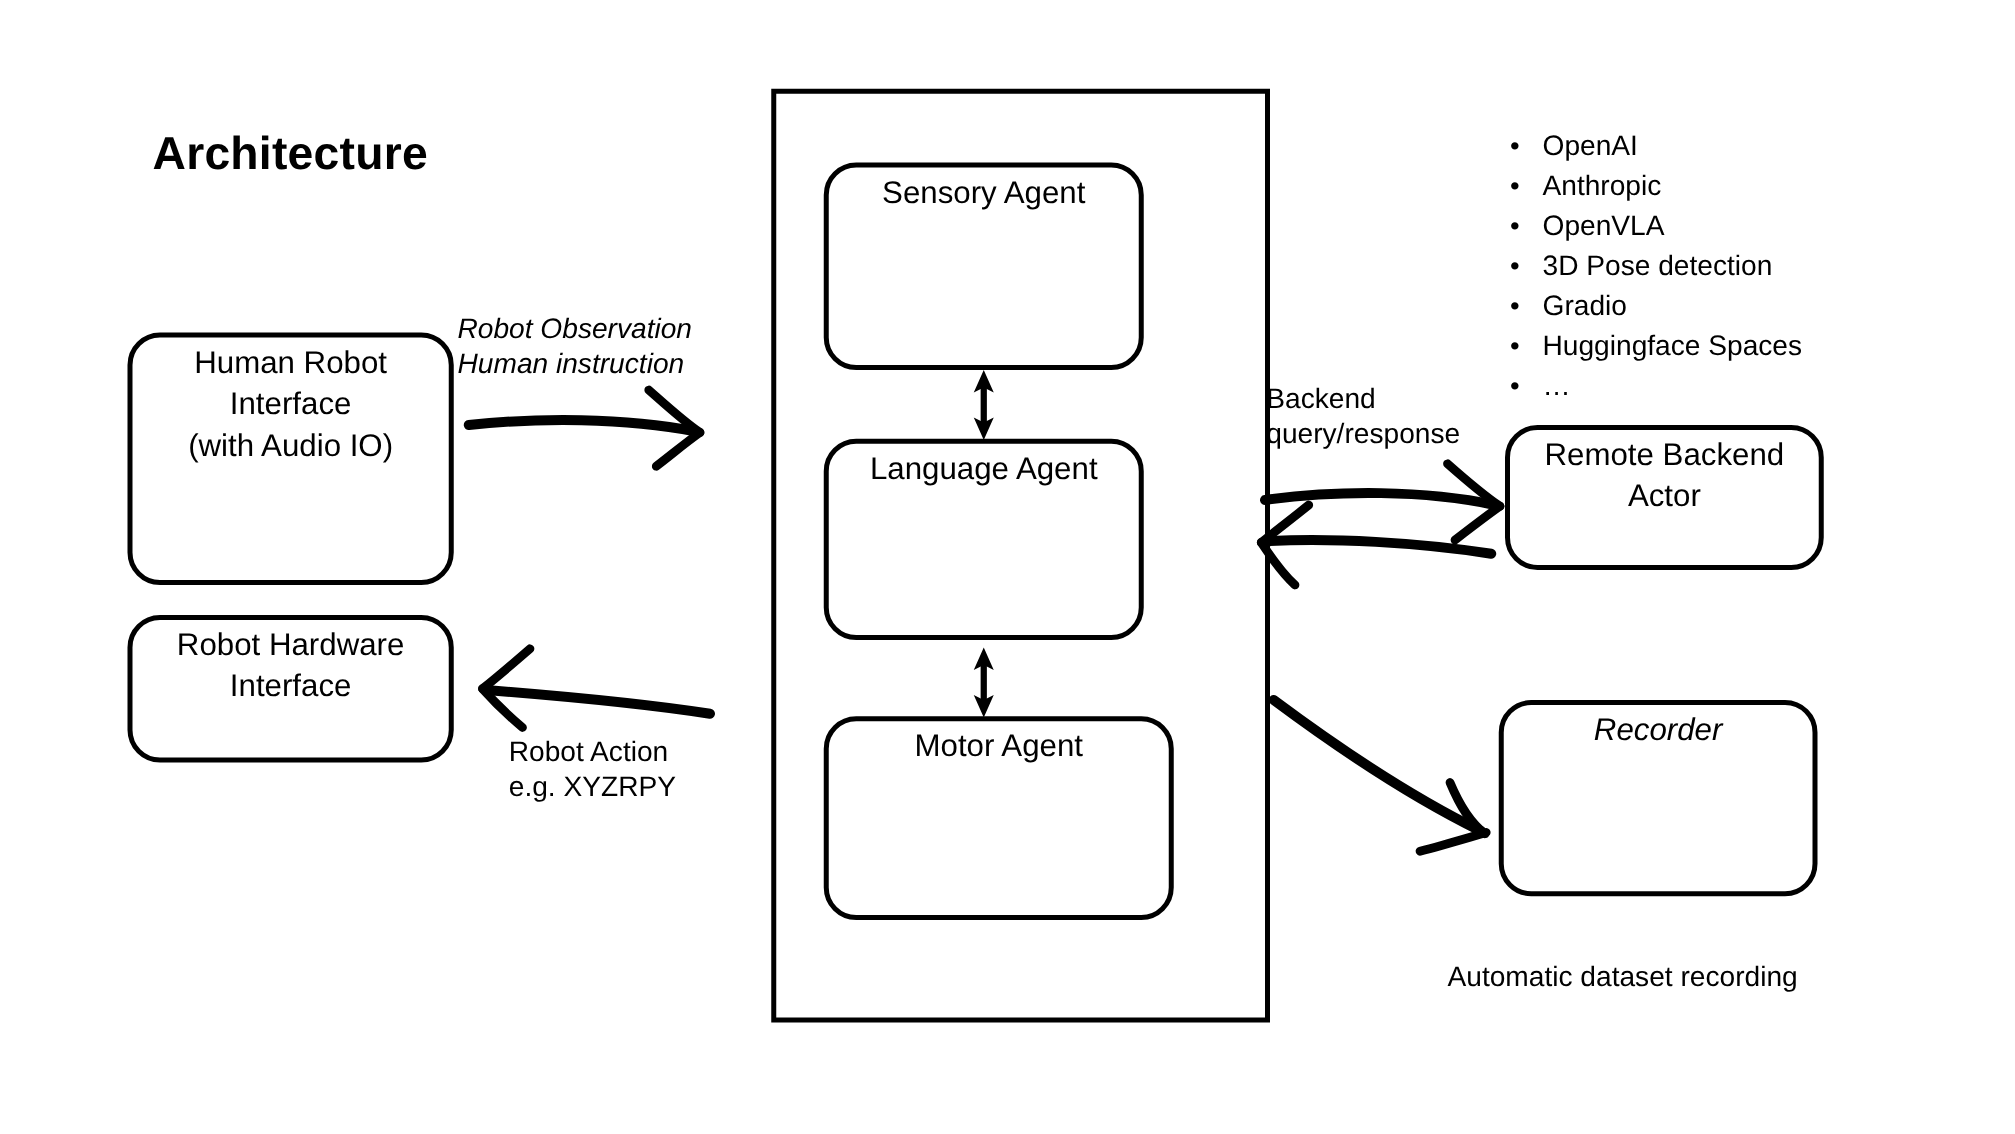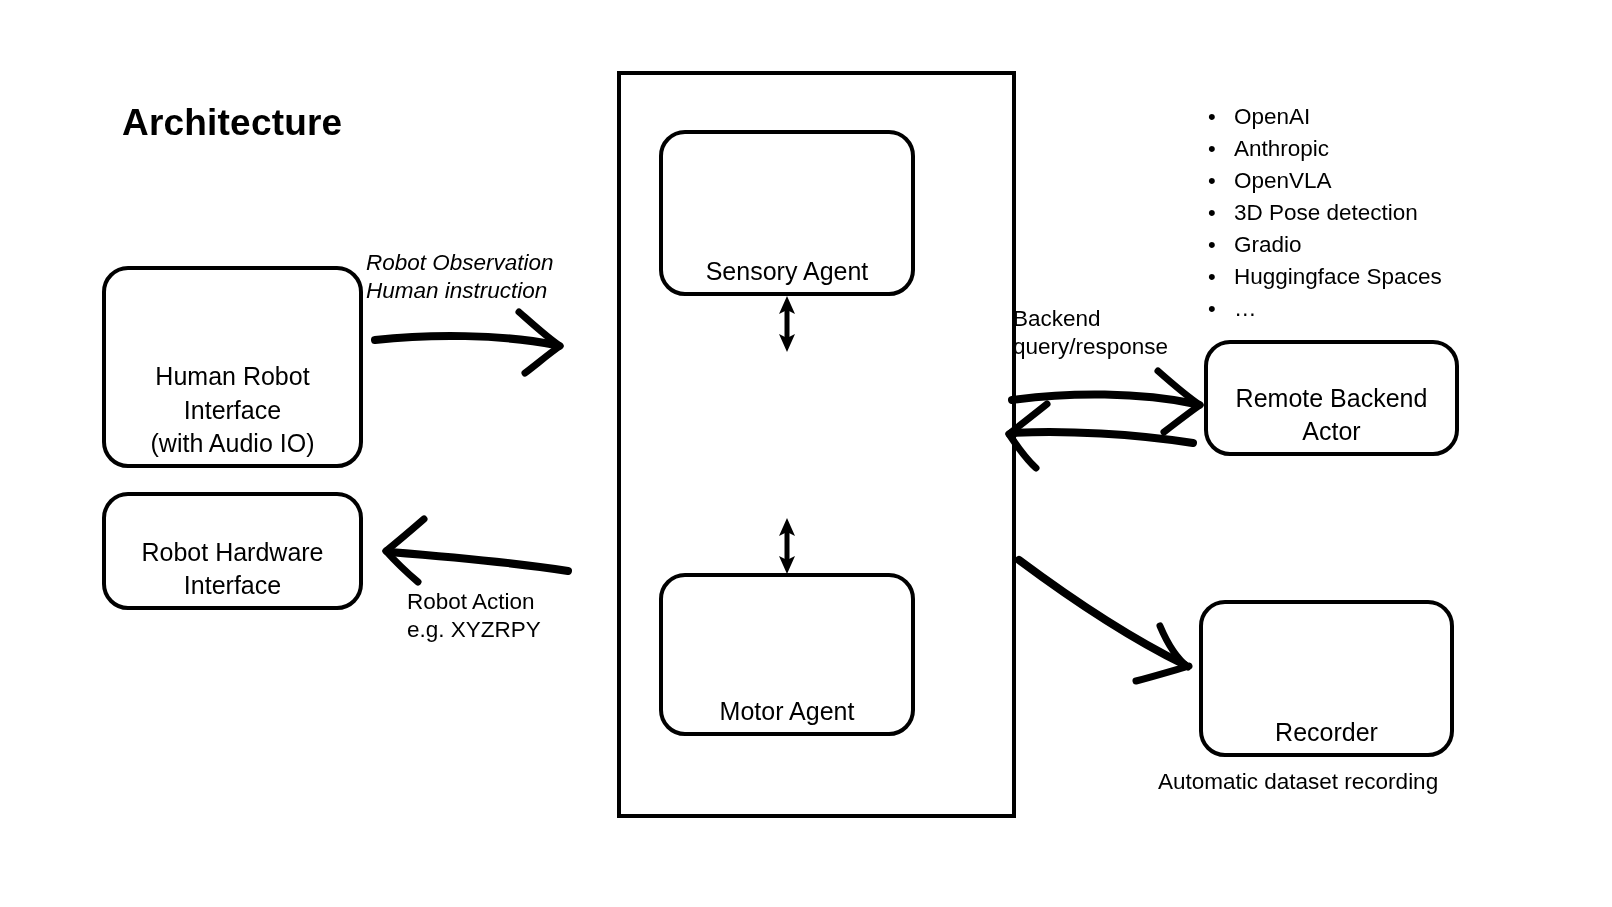--- a/index.html
+++ b/index.html
@@ -31,21 +31,21 @@
     white-space: nowrap;
   }
 
   
   .node {
     box-sizing: border-box;
     border: 4px solid #000000;
     border-radius: 26px;
     background: #ffffff;
     display: flex;
-    align-items: flex-end;
+    align-items: flex-start;
     justify-content: center;
     text-align: center;
     font-size: 25px;
     line-height: 1.33;
     padding: 4px 10px;
   }
   .node .node-text { display: block; }
 
   
   #agent-container {
@@ -56,23 +56,23 @@
     top: 71px;
     width: 399px;
     height: 747px;
   }
 
   
   #node-hri            { left: 102px;  top: 266px; width: 261px; height: 202px; }
   #node-rhi            { left: 102px;  top: 492px; width: 261px; height: 118px; }
   #node-sensory        { left: 659px;  top: 130px; width: 256px; height: 166px; }
   #node-language       { left: 659px;  top: 351px; width: 256px; height: 161px; }
-  #node-motor          { left: 659px;  top: 573px; width: 256px; height: 163px; }
+  #node-motor          { left: 659px;  top: 573px; width: 280px; height: 163px; }
   #node-remote-backend { left: 1204px; top: 340px; width: 255px; height: 116px; }
-  #node-recorder       { left: 1199px; top: 600px; width: 255px; height: 157px; }
+  #node-recorder       { left: 1199px; top: 560px; width: 255px; height: 157px; font-style: italic; }
 
   
   .label {
     font-size: 22.5px;
     line-height: 1.25;
     white-space: nowrap;
   }
   .label.center { text-align: center; }
   #label-obs     { left: 366px;  top: 249px; font-style: italic; }
   #label-action  { left: 407px;  top: 588px; }
@@ -131,20 +131,23 @@
     <span class="node-text">
       <span>Robot Hardware</span><br>
       <span>Interface</span>
     </span>
   </div>
 
   <div class="abs node" id="node-sensory">
     <span class="node-text">Sensory Agent</span>
   </div>
 
+  <div class="abs node" id="node-language">
+    <span class="node-text">Language Agent</span>
+  </div>
 
   <div class="abs node" id="node-motor">
     <span class="node-text">Motor Agent</span>
   </div>
 
   <div class="abs node" id="node-remote-backend">
     <span class="node-text">
       <span>Remote Backend</span><br>
       <span>Actor</span>
     </span>

